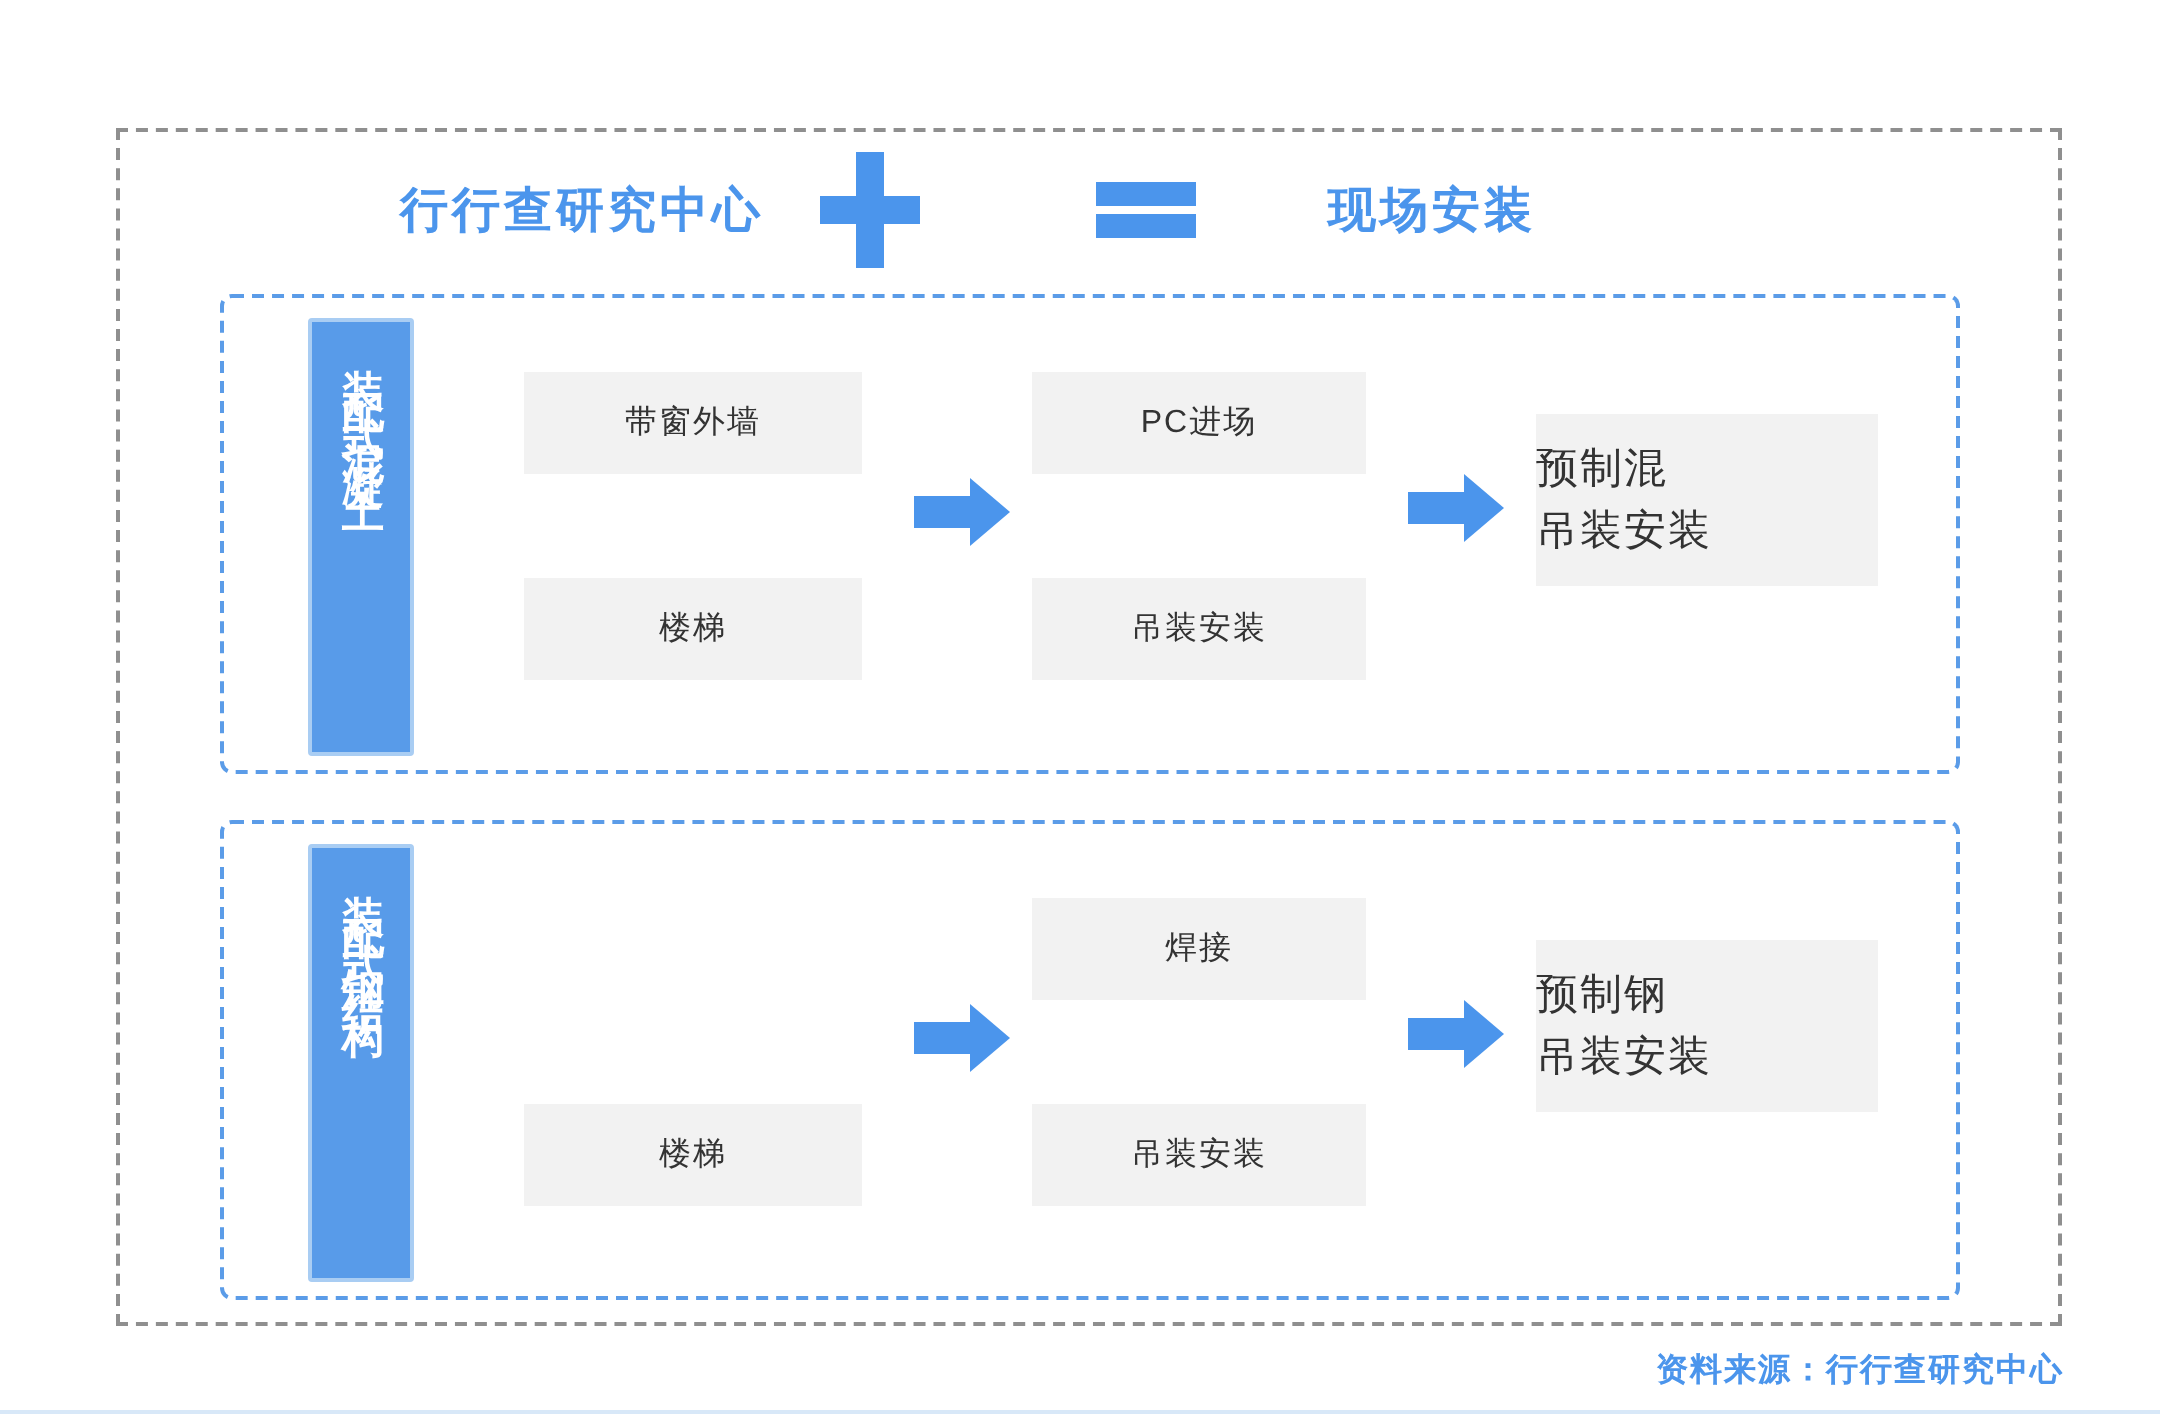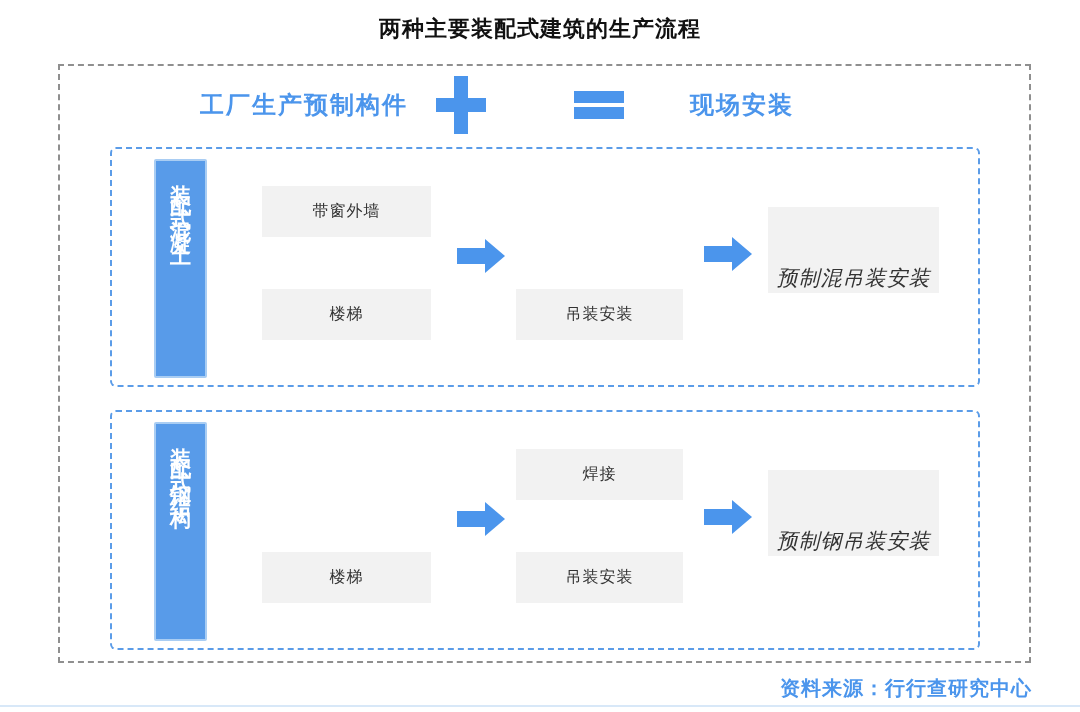--- a/index.html
+++ b/index.html
@@ -51,59 +51,59 @@
   .gbox { position: absolute; background: var(--box-gray);
           display: flex; align-items: center; justify-content: center;
           font-size: 16px; color: var(--box-text); letter-spacing: 1px; }
   .col1 { left: 150px; width: 169px; height: 51px; }
   .col2 { left: 404px; width: 167px; height: 51px; }
   .row1 { top: 37px; }
   .row2-left { top: 140px; }
   .row2-right { top: 140px; }
 
   .result-box { position: absolute; left: 656px; top: 58px; width: 171px; height: 86px;
-                background: var(--box-gray); display: flex; flex-direction: row;
-                align-items: flex-end; justify-content: center;
-                font-size: 21px; color: var(--box-text); line-height: 31px; letter-spacing: 1px; font-style: italic; }
+                background: var(--box-gray); display: flex; flex-direction: column;
+                align-items: flex-start; justify-content: center;
+                font-size: 21px; color: var(--box-text); line-height: 31px; letter-spacing: 1px; }
 
   .block-arrow { position: absolute; width: 48px; height: 34px; }
   .block-arrow::before { content: ""; position: absolute; left: 0; top: 9px; width: 28px; height: 16px; background: var(--accent-blue); }
   .block-arrow::after  { content: ""; position: absolute; left: 28px; top: 0; width: 0; height: 0;
                          border-left: 20px solid var(--accent-blue);
                          border-top: 17px solid transparent; border-bottom: 17px solid transparent; }
   .arrow1 { left: 345px; top: 90px; }
   .arrow2 { left: 592px; top: 88px; }
 
-  .source-note { position: absolute; right: 48px; top: 675px; font-size: 20px; font-weight: bold;
+  .source-note { position: absolute; right: 48px; top: 675px; font-size: 16px; font-weight: bold;
                  color: var(--accent-blue); letter-spacing: 1px; }
   .bottom-line { position: absolute; left: 0; top: 705px; width: 1080px; height: 2px; background: var(--bottom-line); }
 </style>
 </head>
 <body>
 
 <div class="canvas">
 
-  <h1 class="title">两种主要装配式建筑的生产流程</h1>
 
   <div class="outer-frame">
 
     <div class="formula-row">
-      <span>工厂生产预制构件</span>
+      <span>行行查研究中心</span>
       <div class="plus-icon"></div>
       <div class="equals-icon"></div>
       <span>现场安装</span>
     </div>
 
     <div class="flow-box flow-concrete">
       <div class="v-label">
         <span>装配式混凝土</span>
       </div>
       <div class="gbox col1 row1">带窗外墙</div>
       <div class="gbox col1 row2-left">楼梯</div>
       <div class="block-arrow arrow1"></div>
+      <div class="gbox col2 row1">PC进场</div>
       <div class="gbox col2 row2-right">吊装安装</div>
       <div class="block-arrow arrow2"></div>
       <div class="result-box">
         <span>预制混</span>
         <span>吊装安装</span>
       </div>
     </div>
 
     <div class="flow-box flow-steel">
       <div class="v-label">

